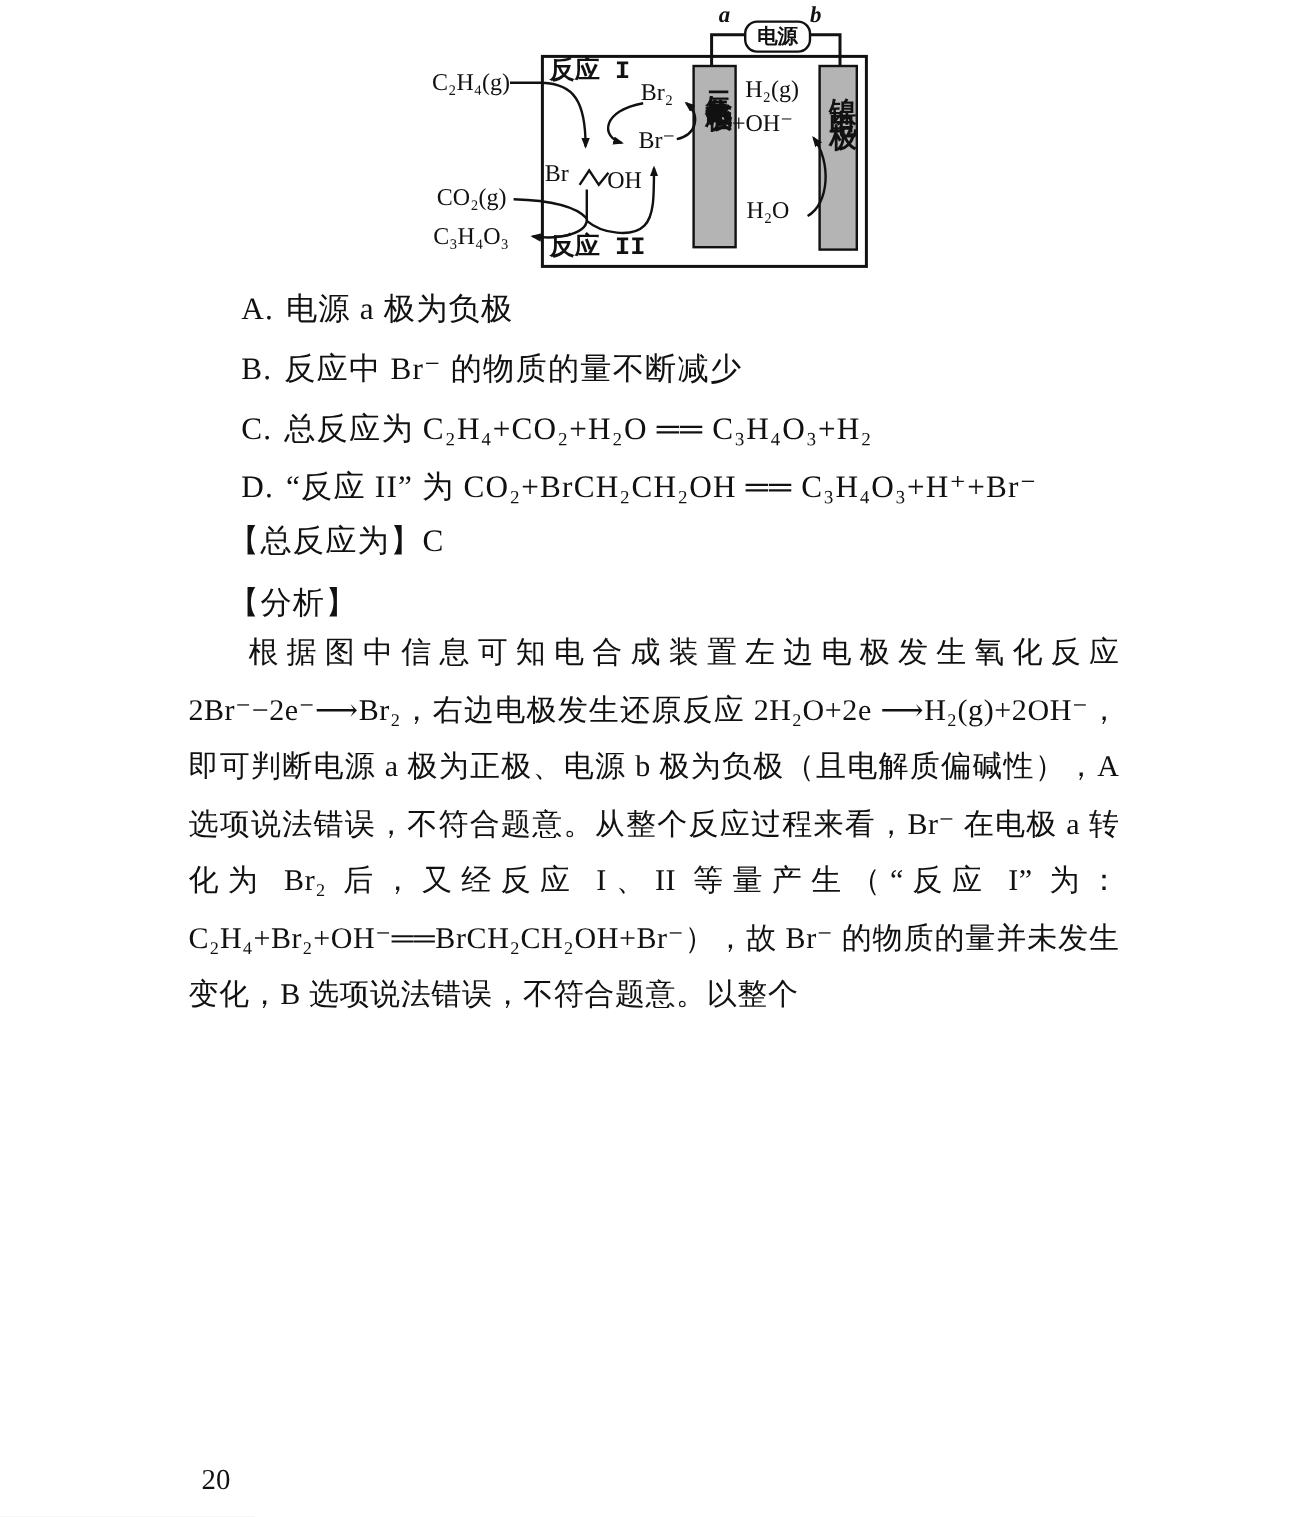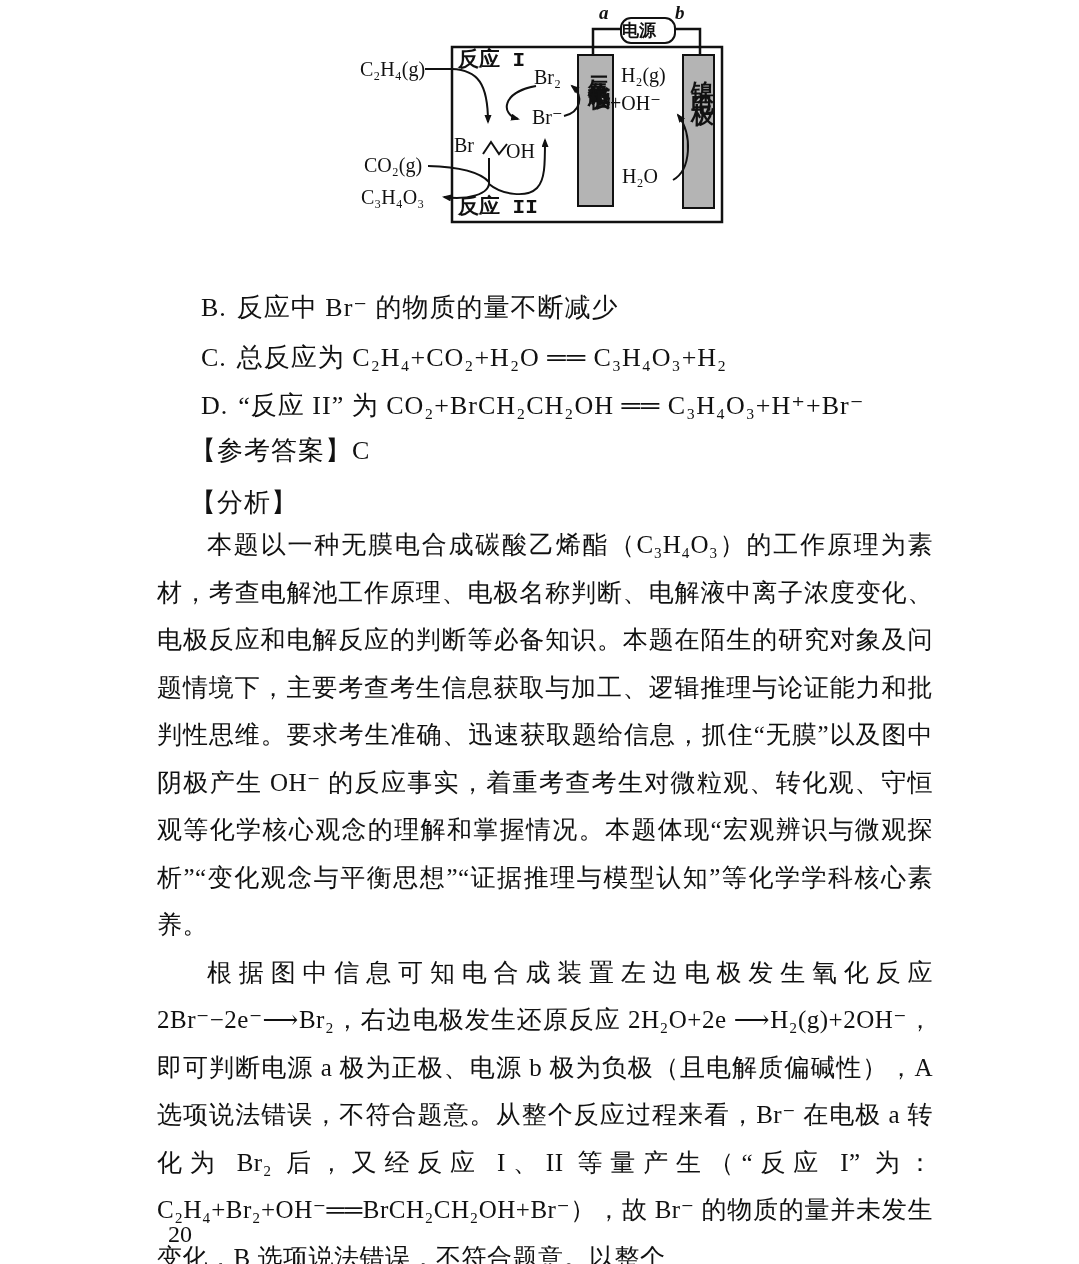--- a/index.html
+++ b/index.html
@@ -10,21 +10,21 @@
     overflow:hidden;
   }
   
   .diagram{position:absolute;left:340px;top:2px;width:400px;height:228px;}
   .diagram svg{position:absolute;left:0;top:0;}
   .dlabel{position:absolute;white-space:nowrap;font-weight:normal;font-size:20px;line-height:1;}
   .dlabel.cjk{font-weight:bold;font-size:21px;font-family:Liberation Mono, monospace;}
   .powerbox{
     position:absolute;left:280px;top:15px;width:52px;height:23px;
     border:2.5px solid #111;border-radius:11px;background:#fff;
-    display:flex;align-items:center;
+    display:flex;align-items:center;justify-content:center;
     font-size:17px;font-weight:bold;z-index:3;
   }
   .terminal{position:absolute;top:0px;font-size:19px;font-weight:bold;font-style:italic;}
   .electrode-label{
     position:absolute;writing-mode:vertical-rl;text-orientation:upright;
     font-weight:bold;color:#111;white-space:nowrap;
   }
   .el-left{left:244px;top:58px;font-size:22px;letter-spacing:2px;}
   .el-right{left:347px;top:60px;font-size:23px;letter-spacing:11px;}
   
@@ -96,35 +96,37 @@
     <span class="dlabel" style="left:21px;top:185px;">C₃H₄O₃</span>
     <span class="dlabel" style="left:194px;top:65px;">Br₂</span>
     <span class="dlabel" style="left:192px;top:105px;">Br⁻</span>
     <span class="dlabel" style="left:114px;top:133px;">Br</span>
     <span class="dlabel" style="left:166px;top:139px;">OH</span>
     <span class="dlabel" style="left:281px;top:63px;">H₂(g)</span>
     <span class="dlabel" style="left:270px;top:91px;">+OH⁻</span>
     <span class="dlabel" style="left:282px;top:164px;text-align:right;">H₂O</span>
   </div>
 
+  <div class="optline" style="top:240px;">
+    <span class="olabel">A.</span><span>电源 a 极为负极</span>
+  </div>
   <div class="optline" style="top:290px;">
     <span class="olabel">B.</span><span>反应中 Br⁻ 的物质的量不断减少</span>
   </div>
   <div class="optline" style="top:388px;">
     <span class="olabel">D.</span><span>“反应 II” 为 CO₂+BrCH₂CH₂OH ══ C₃H₄O₃+H⁺+Br⁻</span>
   </div>
   <div class="optline" style="top:340px;">
     <span class="olabel">C.</span><span>总反应为 C₂H₄+CO₂+H₂O ══ C₃H₄O₃+H₂</span>
   </div>
 
   <div class="bracketline" style="top:433px;">
-    <span>【参考答案】</span><span>C</span>
+    <span>【总反应为】</span><span>C</span>
   </div>
   <div class="bracketline" style="top:485px;">【分析】</div>
 
   <div class="bodytext">
-    <p>本题以一种无膜电合成碳酸乙烯酯（C₃H₄O₃）的工作原理为素材，考查电解池工作原理、电极名称判断、电解液中离子浓度变化、电极反应和电解反应的判断等必备知识。本题在陌生的研究对象及问题情境下，主要考查考生信息获取与加工、逻辑推理与论证能力和批判性思维。要求考生准确、迅速获取题给信息，抓住“无膜”以及图中阴极产生 OH⁻ 的反应事实，着重考查考生对微粒观、转化观、守恒观等化学核心观念的理解和掌握情况。本题体现“宏观辨识与微观探析”“变化观念与平衡思想”“证据推理与模型认知”等化学学科核心素养。</p>
     <p>根据图中信息可知电合成装置左边电极发生氧化反应 2Br⁻−2e⁻⟶Br₂，右边电极发生还原反应 2H₂O+2e ⟶H₂(g)+2OH⁻，即可判断电源 a 极为正极、电源 b 极为负极（且电解质偏碱性），A 选项说法错误，不符合题意。从整个反应过程来看，Br⁻ 在电极 a 转化为 Br₂ 后，又经反应 I、II 等量产生（“反应 I” 为：C₂H₄+Br₂+OH⁻══BrCH₂CH₂OH+Br⁻），故 Br⁻ 的物质的量并未发生变化，B 选项说法错误，不符合题意。以整个</p>
   </div>
 
   <div class="pagenum">20</div>
 
 </div>
 
 </body></html>

